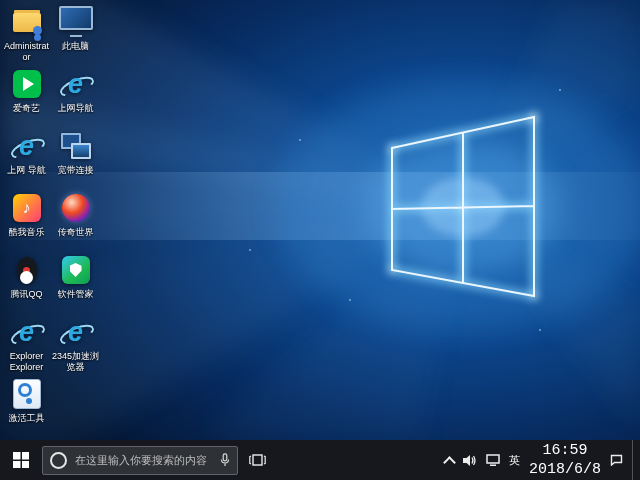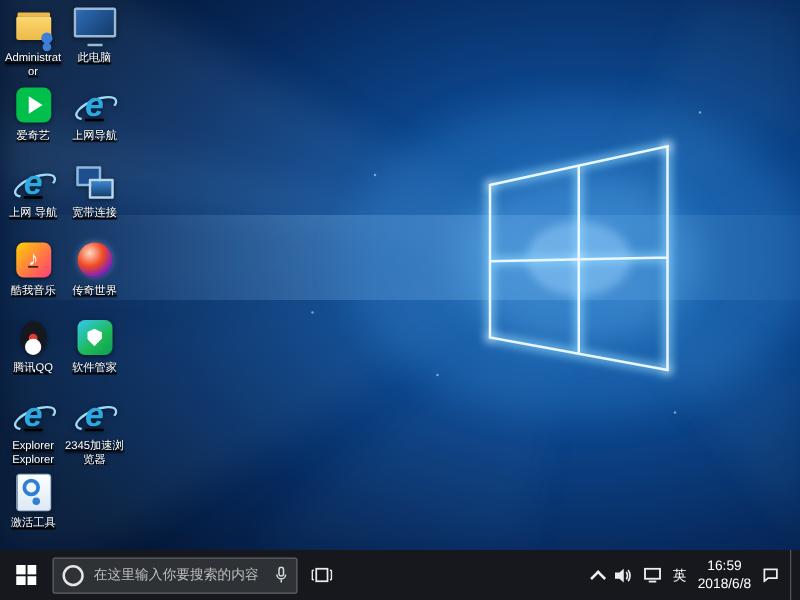--- a/index.html
+++ b/index.html
@@ -11,21 +11,21 @@
   }
   
   .desktop{position:absolute;left:0;top:0;width:640px;height:440px;overflow:hidden;}
   .wallpaper{position:absolute;left:0;top:0;z-index:0;}
   .icon-grid{
     position:absolute;left:2px;top:2px;z-index:1;
     height:436px;display:flex;flex-flow:column wrap;align-content:flex-start;
   }
   .dicon{
     width:49px;height:62px;box-sizing:border-box;padding-top:3px;
-    display:flex;flex-direction:column;align-items:center;cursor:default;text-decoration:underline;
+    display:flex;flex-direction:column;align-items:center;cursor:default;
   }
   .lbl{
     margin-top:2px;max-width:49px;text-align:center;
     font-size:9px;line-height:1.18;color:#fff;
     text-shadow:0 1px 2px rgba(0,0,0,.95),0 0 3px rgba(0,0,0,.7);
     word-wrap:break-word;overflow:hidden;max-height:22px;
   }
   .ico{
     width:36px;height:34px;position:relative;flex:none;
     display:flex;align-items:center;justify-content:center;
@@ -116,21 +116,21 @@
   .searchbox input{
     flex:1;min-width:0;background:transparent;border:none;outline:none;
     font-family:inherit;font-size:11px;color:#d6d6d6;
   }
   .searchbox input::placeholder{color:#bdbdbd;opacity:1;}
   .taskview{width:38px;height:40px;border:none;background:transparent;display:flex;align-items:center;justify-content:center;padding:0;cursor:pointer;}
   .tb-spacer{flex:1;}
   .tray{display:flex;align-items:center;gap:9px;height:40px;padding-right:3px;}
   .chev{width:7px;height:7px;border-left:2px solid #eee;border-top:2px solid #eee;transform:rotate(45deg);margin-top:4px;}
   .ime{color:#fff;font-size:11px;}
-  .clock{display:flex;flex-direction:column;align-items:center;color:#fff;font-size:11px;line-height:1.3;}
+  .clock{display:flex;flex-direction:column;align-items:center;color:#fff;font-size:15px;line-height:1.3;font-family:Liberation Mono, monospace;}
   .showdesk{width:4px;height:40px;border-left:1px solid rgba(255,255,255,.25);}
   .trbtn{display:flex;align-items:center;justify-content:center;background:transparent;border:none;padding:0;cursor:pointer;}
 </style>
 </head>
 <body>
 
 <div class="desktop">
 
   <svg class="wallpaper" width="640" height="440" viewBox="0 0 640 440">
     <defs>

